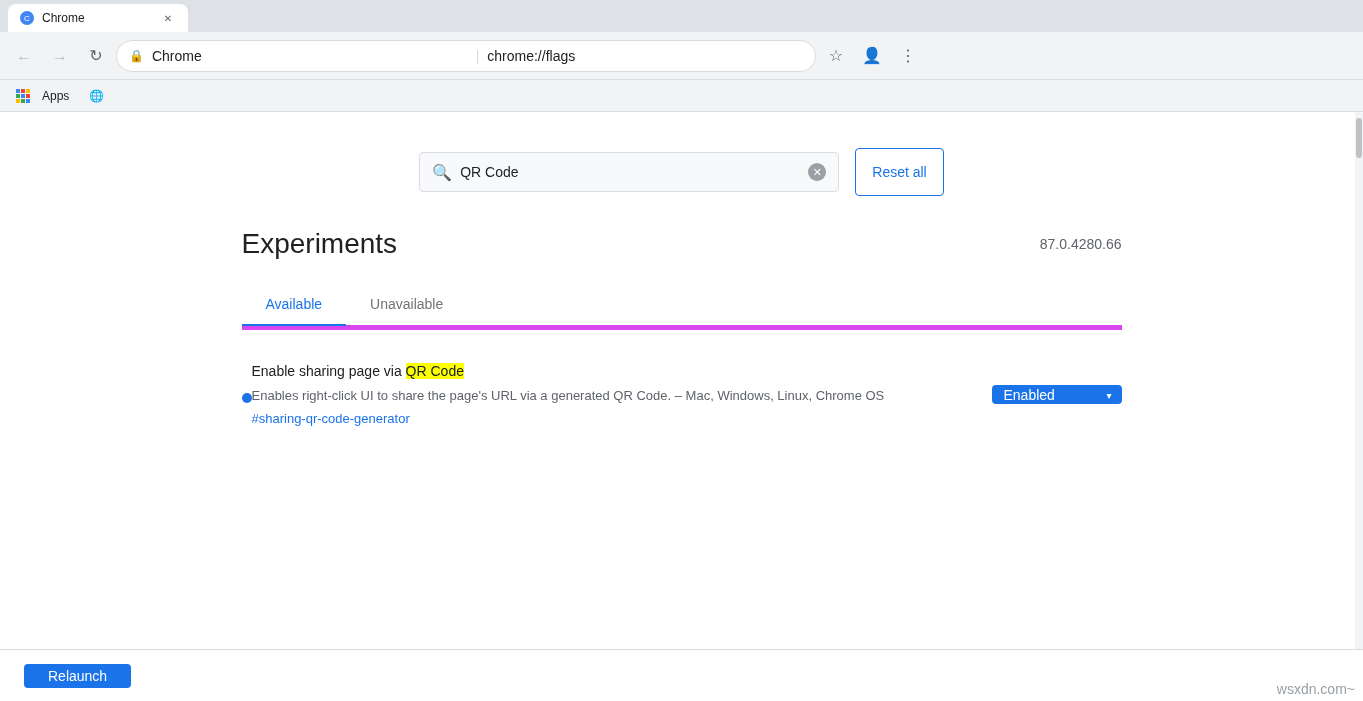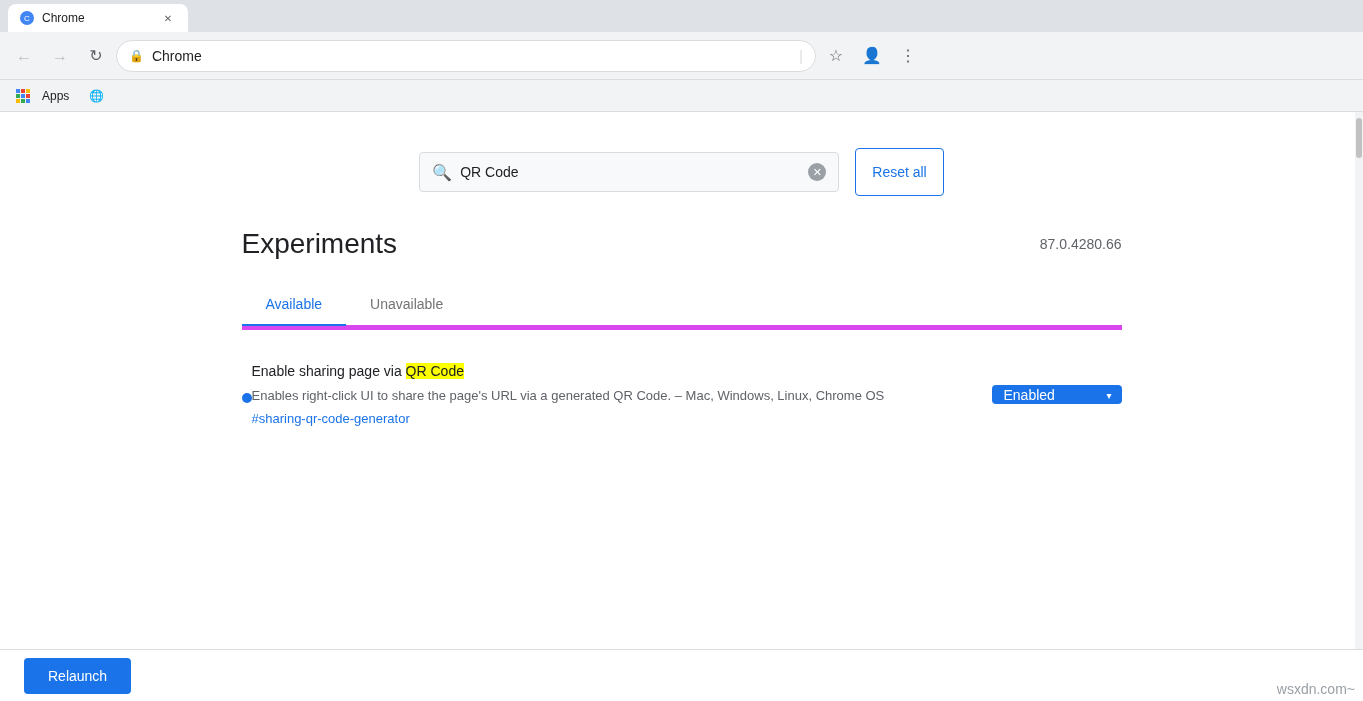--- a/index.html
+++ b/index.html
@@ -344,21 +344,21 @@
       padding: 0 24px;
       box-shadow: 0 -1px 4px rgba(0,0,0,0.15);
       border-top: 1px solid #dadce0;
       flex-shrink: 0;
     }
     .bottom-message {
       font-size: 14px;
       color: #202124;
     }
     .relaunch-btn {
-      height: 36px;
+      height: 24px;
       padding: 0 24px;
       border: none;
       border-radius: 4px;
       background: #1a73e8;
       color: #fff;
       font-size: 14px;
       cursor: pointer;
       font-weight: 500;
     }
 
@@ -394,20 +394,21 @@
       <span>→</span>
     </button>
     <button class="nav-btn">
       <span>↻</span>
     </button>
 
     <div class="address-bar">
       <span class="address-bar-icon">🔒</span>
       <span class="address-text">Chrome</span>
       <span class="address-divider">|</span>
+      <span class="address-text">chrome://flags</span>
     </div>
 
     <div class="nav-right">
       <button class="nav-icon-btn">
         <span>☆</span>
       </button>
       <button class="nav-icon-btn">
         <span>👤</span>
       </button>
       <button class="nav-icon-btn">

